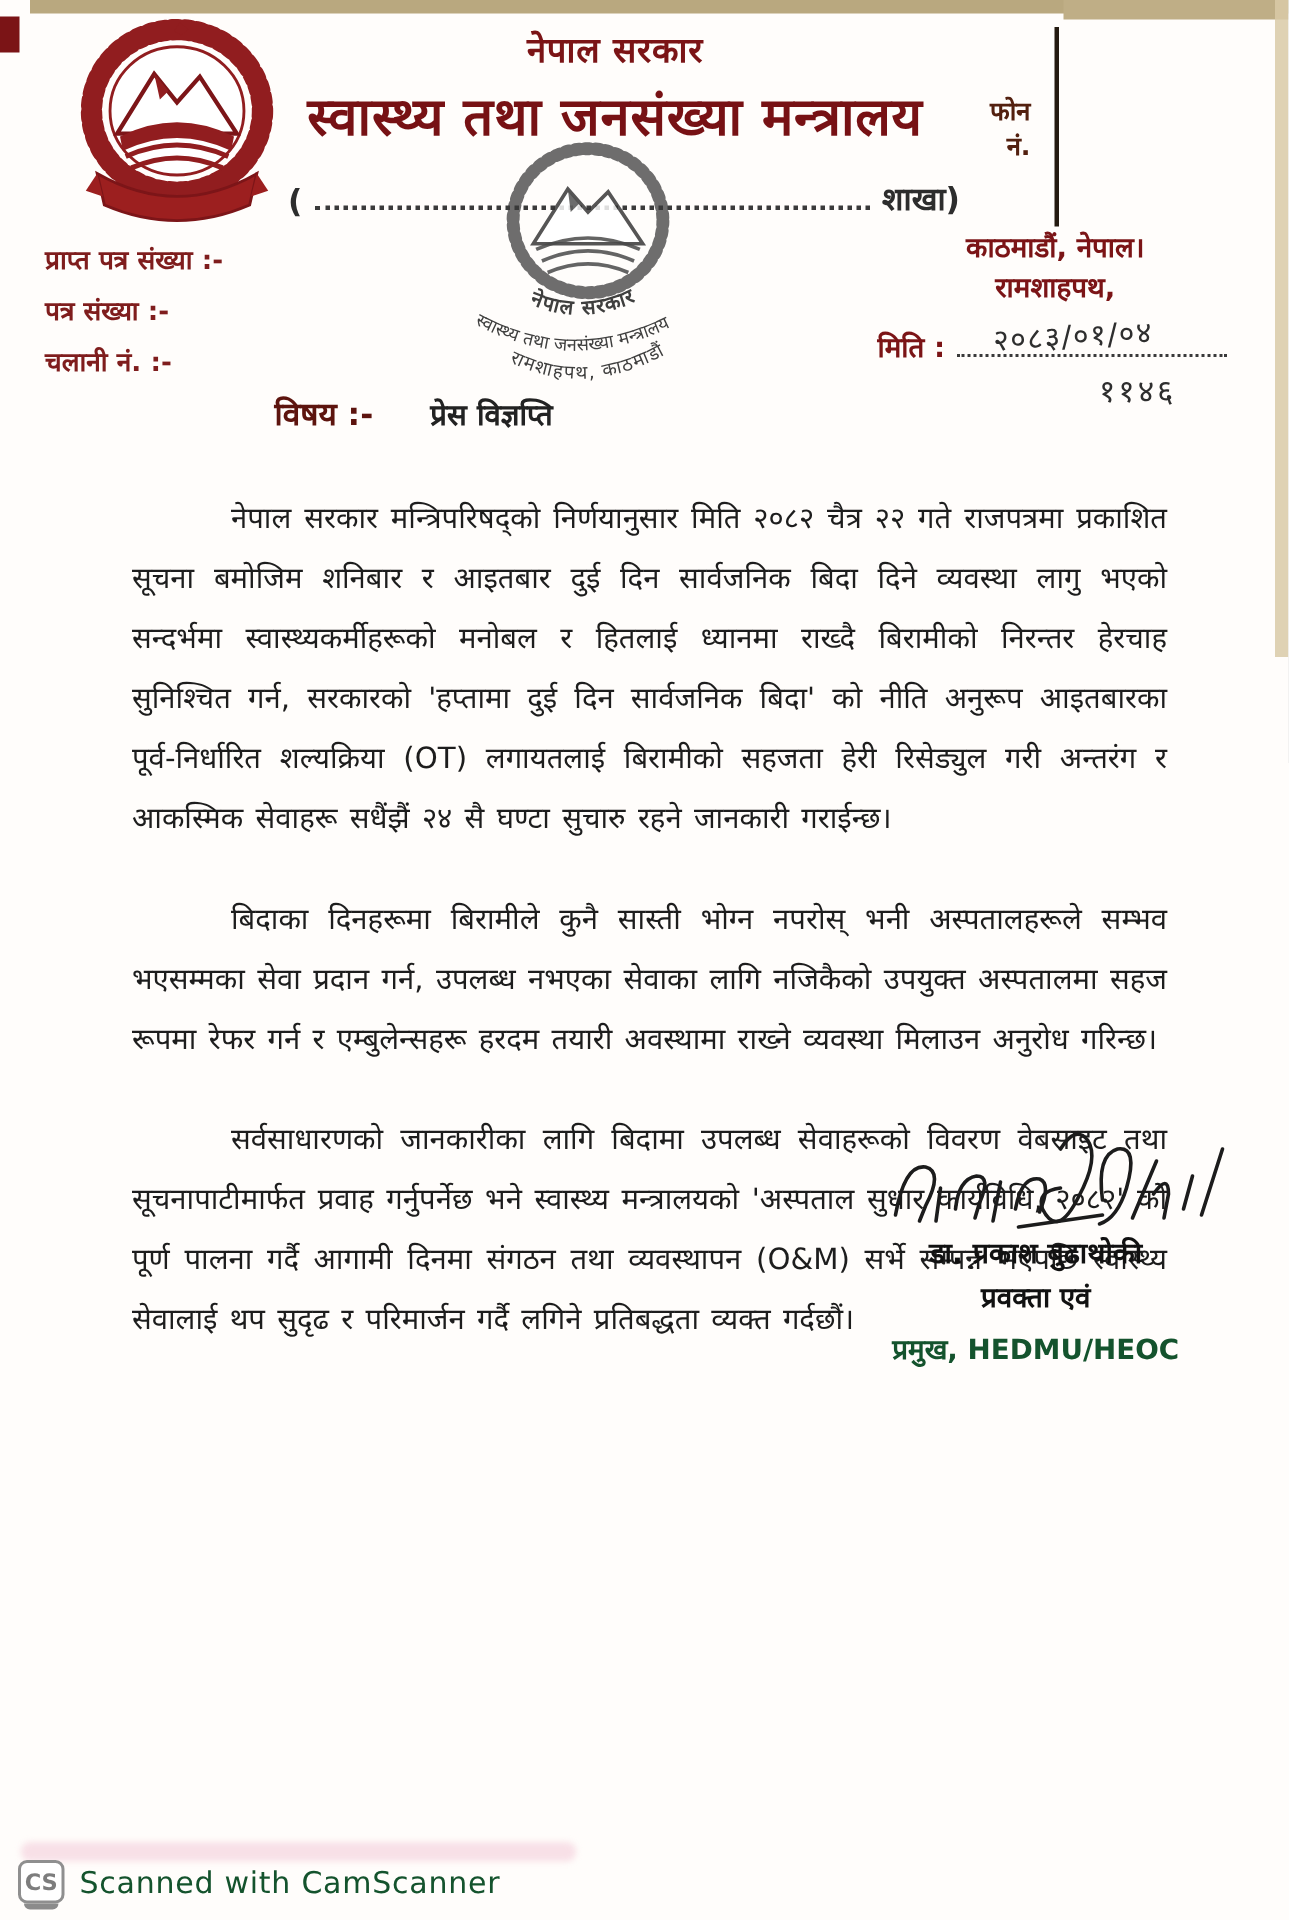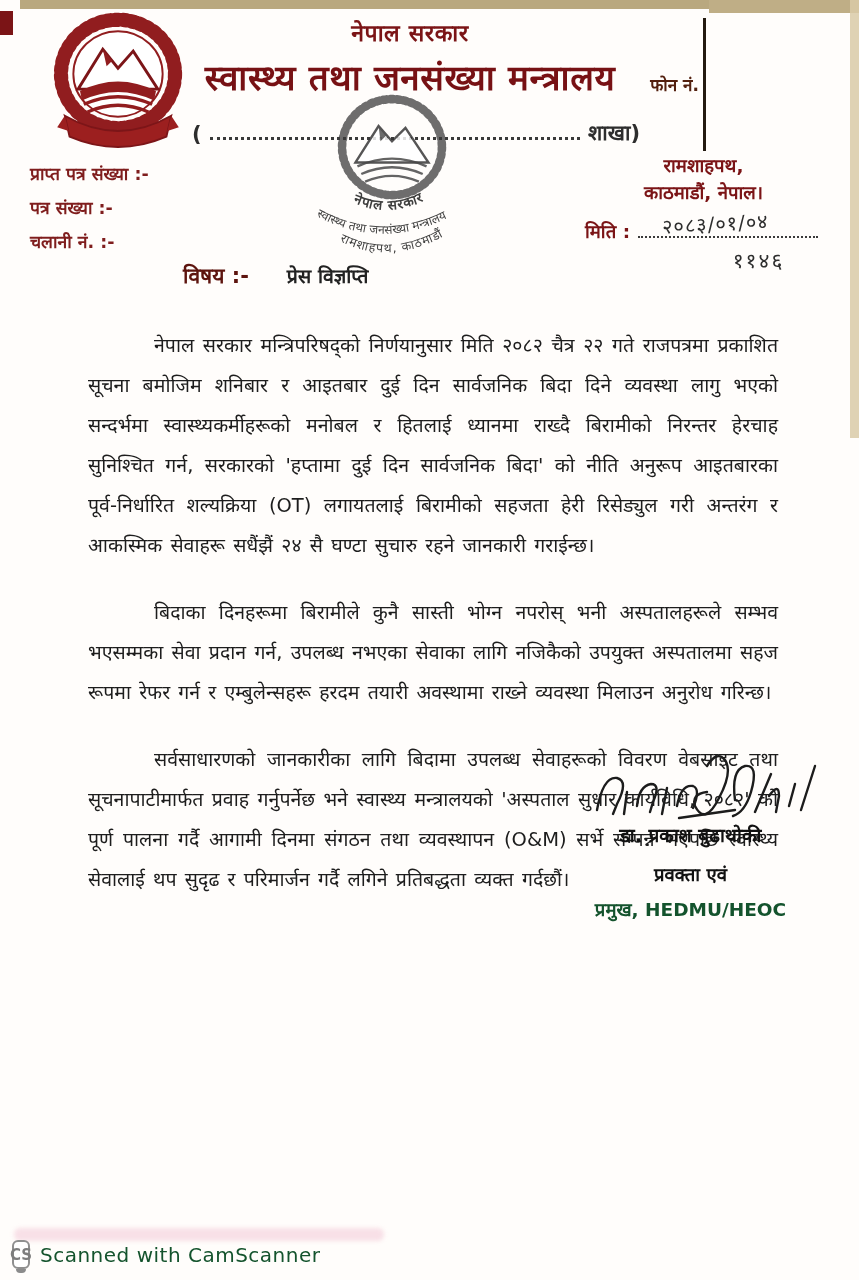--- a/index.html
+++ b/index.html
@@ -23,21 +23,21 @@
   .gov-title { font-size:23px; font-weight:700; color:#7b1416; letter-spacing:.5px; }
   .ministry-title { font-size:35px; font-weight:700; color:#771114; margin-top:5px; letter-spacing:.5px; }
   .branch-row { display:flex; align-items:flex-end; margin:18px 30px 0 42px; font-size:21px; color:#2d2d2d; font-weight:700; }
   .branch-dots { flex:1; border-bottom:3px dotted #3a3a3a; margin:0 8px 6px 8px; height:0; }
 
   
   .stamp { position:absolute; left:296px; top:78px; width:192px; height:192px; opacity:.92; }
 
   
   .phone-block { position:absolute; top:18px; left:645px; display:flex; align-items:center; }
-  .phone-label { width:58px; font-size:17px; font-weight:700; color:#53200f; text-align:right; padding-right:4px; }
+  .phone-label { width:58px; font-size:17px; font-weight:700; color:#53200f; text-align:right; padding-right:16px; }
   .phone-divider { width:0; border-left:3px solid #241a10; height:133px; margin-right:10px; }
   .phone-list { list-style:none; }
   .phone-list li { font-size:17px; font-weight:700; color:#7b1416; line-height:21.5px; letter-spacing:1px; }
 
   
   .ref-fields { position:absolute; left:30px; top:157px; }
   .ref-fields div { font-size:17.5px; font-weight:700; color:#7f1d1d; line-height:34px; }
 
   
   .addr-block { position:absolute; left:585px; top:152px; width:237px; text-align:center; }
@@ -57,28 +57,28 @@
   .body-text { position:absolute; left:88px; top:326px; width:690px; }
   .body-text p {
     font-size:19.5px; line-height:40px; color:#1d1d1d; text-align:justify;
     text-indent:66px; margin-bottom:27px; word-spacing:2px;
   }
 
   
   .sign-block { position:absolute; left:538px; top:748px; width:305px; text-align:center; }
   .sign-scribble { display:block; margin:0 0 0 45px; }
   .sign-name { font-size:19px; color:#111; font-weight:700; margin-top:-8px; }
-  .sign-role1 { font-size:18.5px; color:#111; font-weight:700; margin-top:13px; }
+  .sign-role1 { font-size:18.5px; color:#111; font-weight:700; margin-top:3px; }
   .sign-role2 { font-size:18.5px; color:#14532d; font-weight:700; margin-top:10px; }
 
   
   .pink-smudge { position:absolute; left:14px; top:1228px; width:370px; height:13px;
     background:rgba(233,160,185,.30); filter:blur(2px); border-radius:6px; }
   .footer { position:absolute; left:12px; top:1240px; display:flex; align-items:center; gap:10px; }
-  .cs-badge { width:18px; height:29px; border:2.5px solid #8f8f8f; border-radius:6px; background:#fff;
+  .cs-badge { width:31px; height:29px; border:2.5px solid #8f8f8f; border-radius:6px; background:#fff;
     color:#7d7d7d; font-size:15px; font-weight:700; display:flex; align-items:center; justify-content:center; position:relative;text-align:center; }
   .cs-badge::after { content:""; position:absolute; left:2px; right:2px; bottom:-6px; height:4px; background:#8b8b8b; border-radius:0 0 4px 4px; }
   .footer-text { font-size:20px; color:#14532d; letter-spacing:.5px; }
 </style>
 </head>
 <body>
 
 <div class="page">
 
   <div class="scan-top"></div>
@@ -138,22 +138,22 @@
     <div class="phone-divider"></div>
   </div>
 
   <div class="ref-fields">
     <div>प्राप्त पत्र संख्या :-</div>
     <div>पत्र संख्या :-</div>
     <div>चलानी नं. :-</div>
   </div>
 
   <div class="addr-block">
+    <div class="addr-line">काठमाडौं, नेपाल।</div>
     <div class="addr-line">रामशाहपथ,</div>
-    <div class="addr-line">काठमाडौं, नेपाल।</div>
     <div class="miti-row">
       <span class="miti-label">मिति :</span>
       <span class="miti-dots">
         <span class="miti-hand">२०८३/०१/०४</span>
       </span>
     </div>
     <div class="miti-number">११४६</div>
   </div>
 
   <div class="subject-row">

